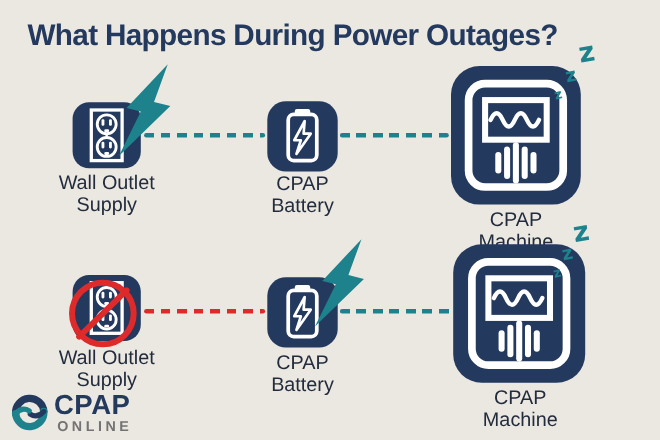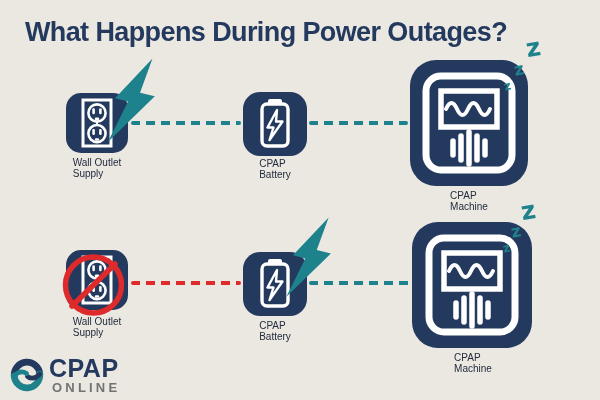--- a/index.html
+++ b/index.html
@@ -14,22 +14,22 @@
   .tile svg{position:absolute;inset:0;}
 
   .machine{position:absolute;background:#24395e;border-radius:26px;}
 
   .conn{position:absolute;height:4px;border-radius:2px;}
   .conn.teal{background:repeating-linear-gradient(90deg,#1d828c 0 9px,transparent 9px 15px);}
   .conn.red{background:repeating-linear-gradient(90deg,#de2a2a 0 9px,transparent 9px 15px);}
 
   .bolt{position:absolute;z-index:5;}
 
-  .lbl{position:absolute;transform:translateX(-50%);text-align:left;
-       color:#232c3d;font-size:10px;line-height:1.1;font-weight:500;white-space:nowrap;}
+  .lbl{position:absolute;transform:translateX(-50%);text-align:center;
+       color:#232c3d;font-size:18px;line-height:1.1;font-weight:500;white-space:nowrap;}
 
   .zz{position:absolute;color:#1d828c;font-weight:900;z-index:6;
       font-family:"DejaVu Sans","Liberation Sans",sans-serif;}
   .z-lg{font-size:25px;transform:rotate(-10deg);}
   .z-md{font-size:17px;transform:rotate(-12deg);}
   .z-sm{font-size:12px;transform:rotate(-14deg);}
 
   .ban{position:absolute;z-index:7;}
 
   .logo{position:absolute;left:8px;top:354px;}

